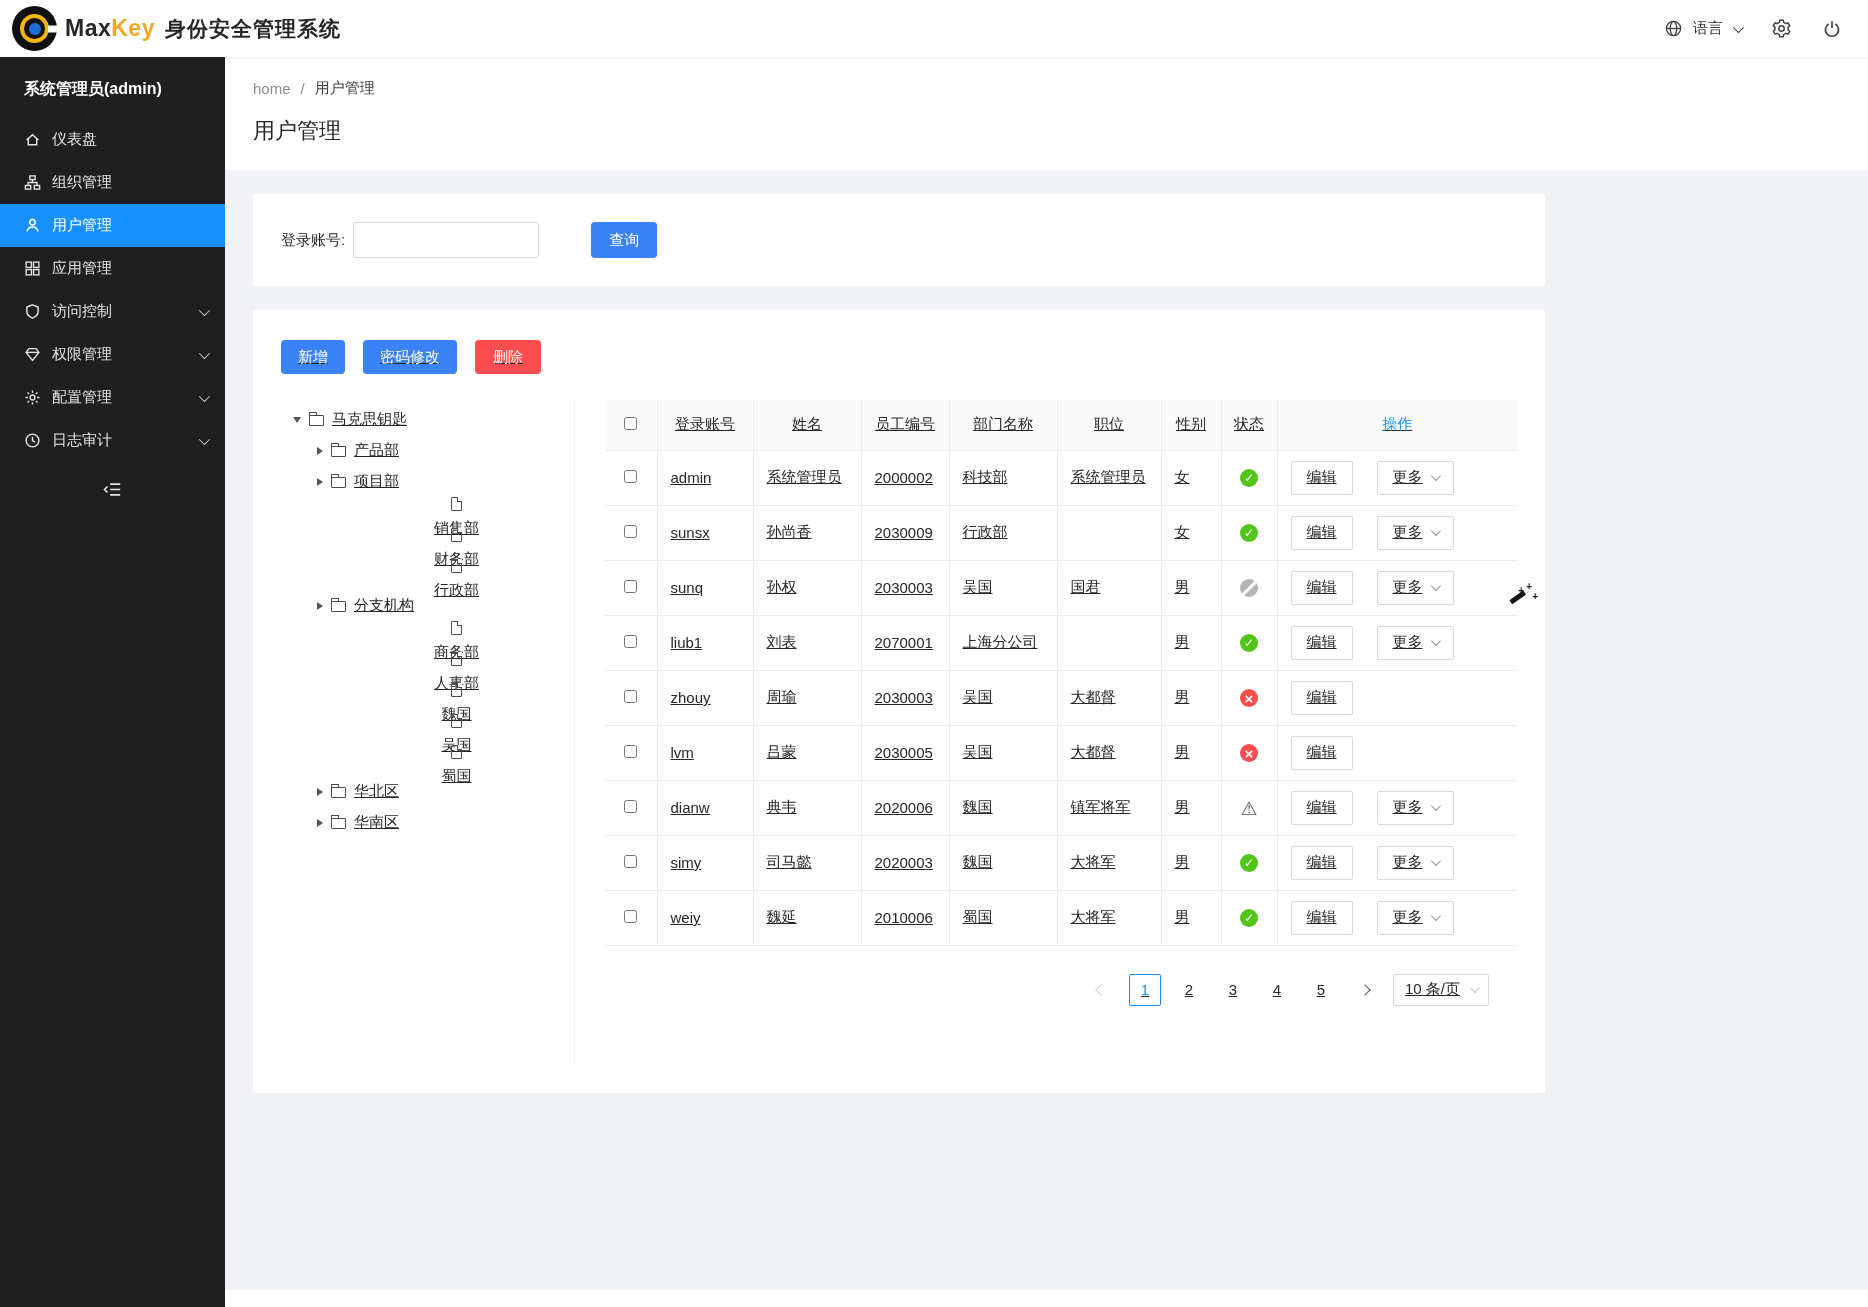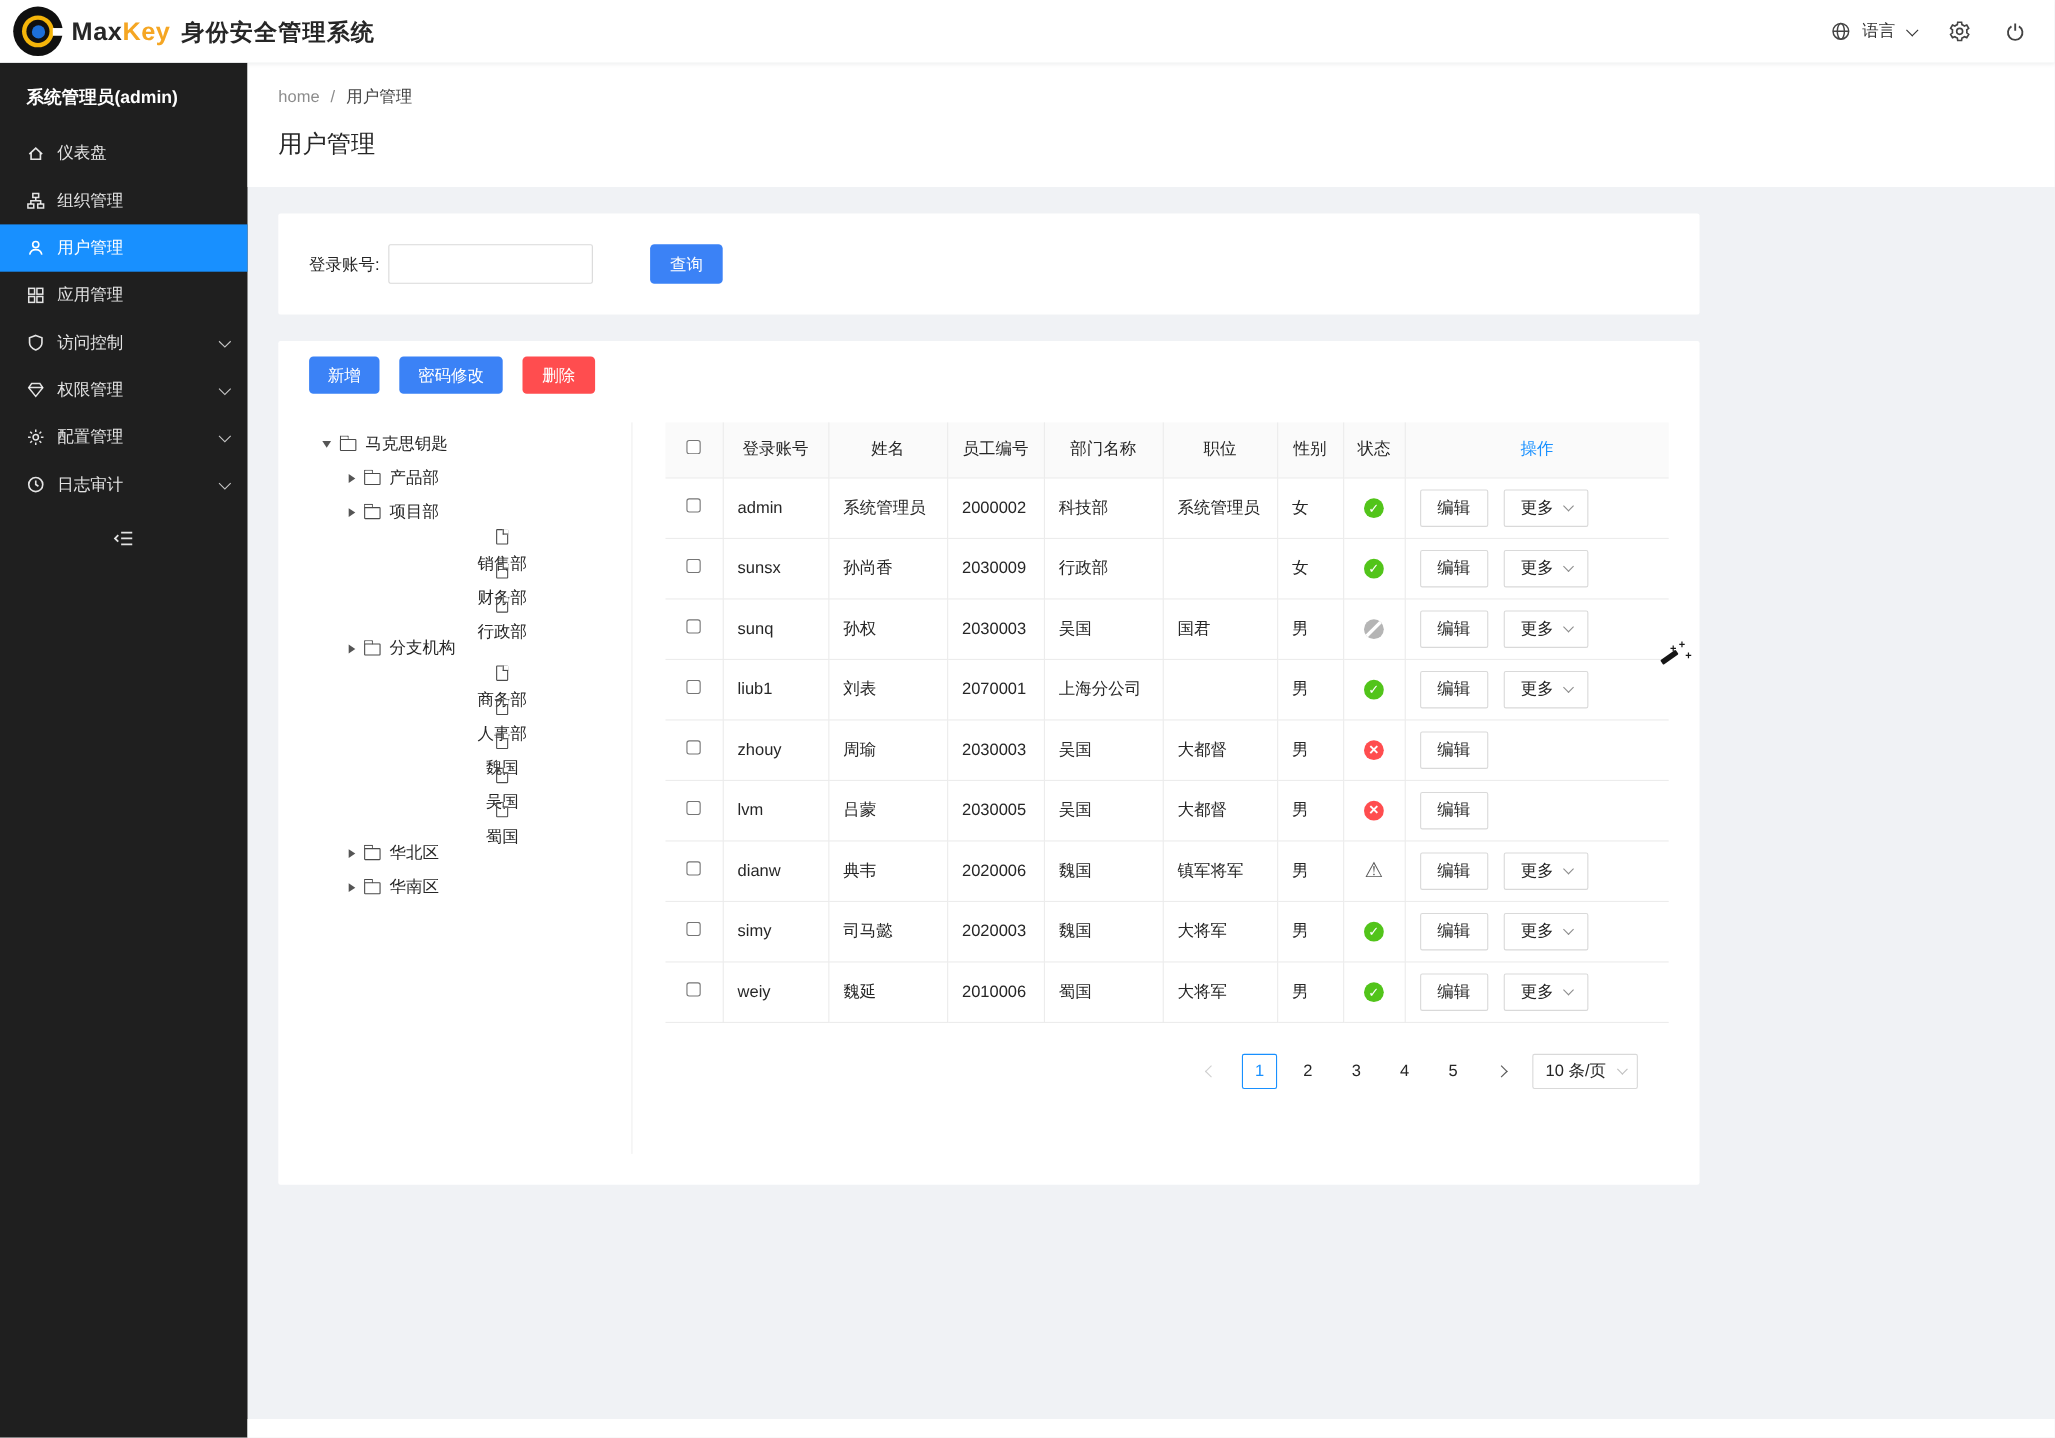--- a/index.html
+++ b/index.html
@@ -61,21 +61,21 @@
   
   .search-card { padding: 28px; display: flex; align-items: center; margin-bottom: 24px; }
   .search-card label { font-size: 15px; }
   .search-card input[type="text"] { width: 186px; height: 36px; border: 1px solid #d9d9d9; border-radius: 2px; margin-left: 8px; padding: 0 10px; font-size: 15px; outline: none; }
   .btn { border: none; cursor: pointer; font-size: 15px; border-radius: 4px; font-family: inherit; }
   .btn-primary { background: #3b82f6; color: #fff; height: 36px; padding: 0 18px; }
   .btn-danger  { background: #ff4d4f; color: #fff; height: 34px; padding: 0 18px; }
   .search-card .btn-primary { margin-left: 52px; }
 
   
-  .table-card { padding: 14px 0 28px; }
+  .table-card { padding: 30px 0 28px; text-decoration: underline; }
   .toolbar { display: flex; gap: 18px; padding: 0 28px; }
   .toolbar .btn-primary { height: 34px; padding: 0 17px; }
 
   .split { display: flex; margin-top: 26px; }
   .tree-pane { width: 322px; flex-shrink: 0; border-right: 1px solid #efefef; padding: 4px 0 60px; min-height: 665px; }
   .tree-node { display: flex; align-items: center; gap: 8px; height: 31px; font-size: 15px; cursor: pointer; white-space: nowrap; }
   .tn-root   { padding-left: 40px; }
   .tn-branch { padding-left: 64px; }
   .tn-leaf   { padding-left: 86px; flex-direction: column; }
   .t-caret { width: 0; height: 0; border-top: 4.5px solid transparent; border-bottom: 4.5px solid transparent; border-left: 6px solid #555; flex-shrink: 0; }
@@ -88,21 +88,21 @@
   .table-wrap { flex: 1; padding: 0 28px 0 30px; }
   table { width: 100%; border-collapse: collapse; table-layout: fixed; font-size: 15px; }
   col.c-check {width:52px;} col.c-acct{width:96px;} col.c-name{width:108px;} col.c-emp{width:88px;}
   col.c-dept{width:108px;} col.c-pos{width:104px;} col.c-gen{width:60px;} col.c-stat{width:56px;}
   thead th { background: #fafafa; height: 50px; font-weight: 500; text-align: center; border-bottom: 1px solid #ececec; border-right: 1px solid #ececec; color: #262626; }
   thead th:last-child { border-right: none; }
   thead th.op { color: #1890ff; }
   tbody td { height: 55px; padding: 6px 13px; border-bottom: 1px solid #ececec; border-right: 1px solid #ececec; }
   tbody td:last-child { border-right: none; }
   td.center, th.center { text-align: center; padding: 6px 4px; }
-  .actions { display: flex; align-items: center; gap: 14px; }
+  .actions { display: flex; align-items: center; gap: 24px; }
   .btn-ghost { background: #fff; border: 1px solid #d9d9d9; border-radius: 2px; height: 34px; padding: 0 15px; font-size: 15px; color: #262626; cursor: pointer; display: inline-flex; align-items: center; gap: 8px; font-family: inherit; }
   .btn-ghost .chev { width: 7px; height: 7px; color: #8c8c8c; }
 
   
   .status { display: inline-flex; align-items: center; justify-content: center; width: 18px; height: 18px; border-radius: 50%; color: #fff; vertical-align: middle; }
   .status[data-status="active"]   { background: #52c41a; }
   .status[data-status="active"]::before { content: "✓"; font-size: 12px; font-weight: bold; }
   .status[data-status="inactive"] { background: #ff4d4f; }
   .status[data-status="inactive"]::before { content: "×"; font-size: 15px; font-weight: bold; line-height: 1; }
   .status[data-status="disabled"] { background: #b5b5b5; overflow: hidden; }

